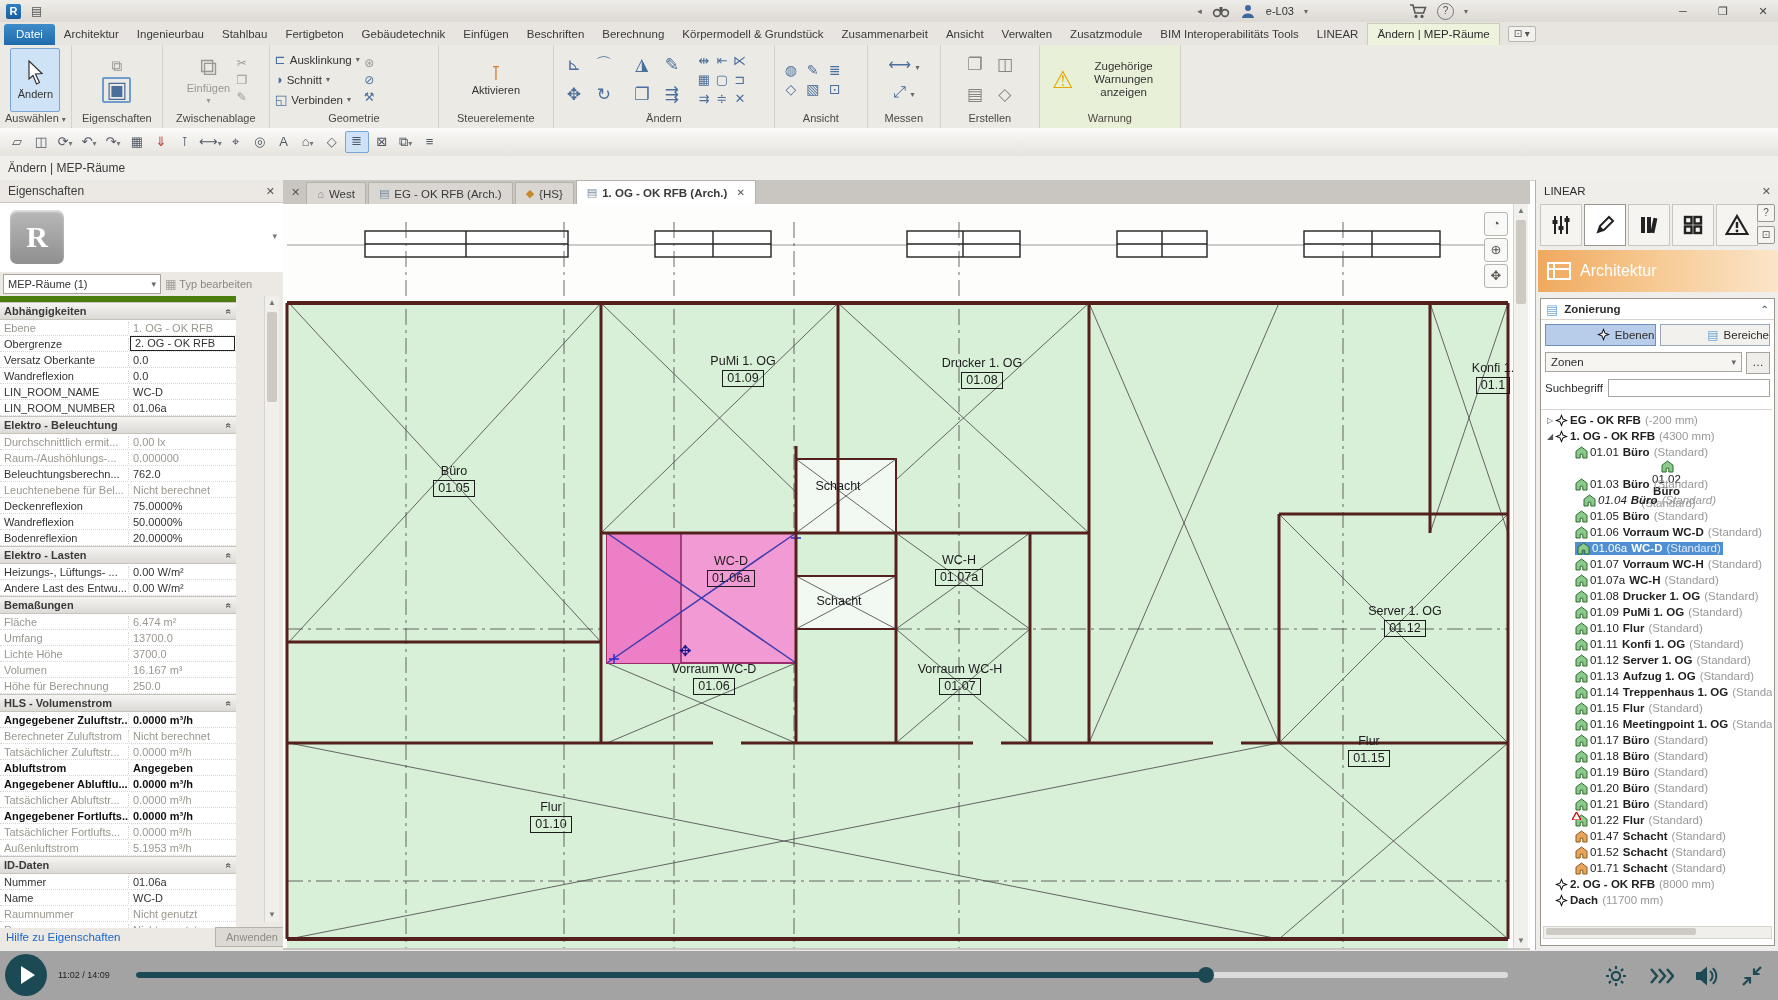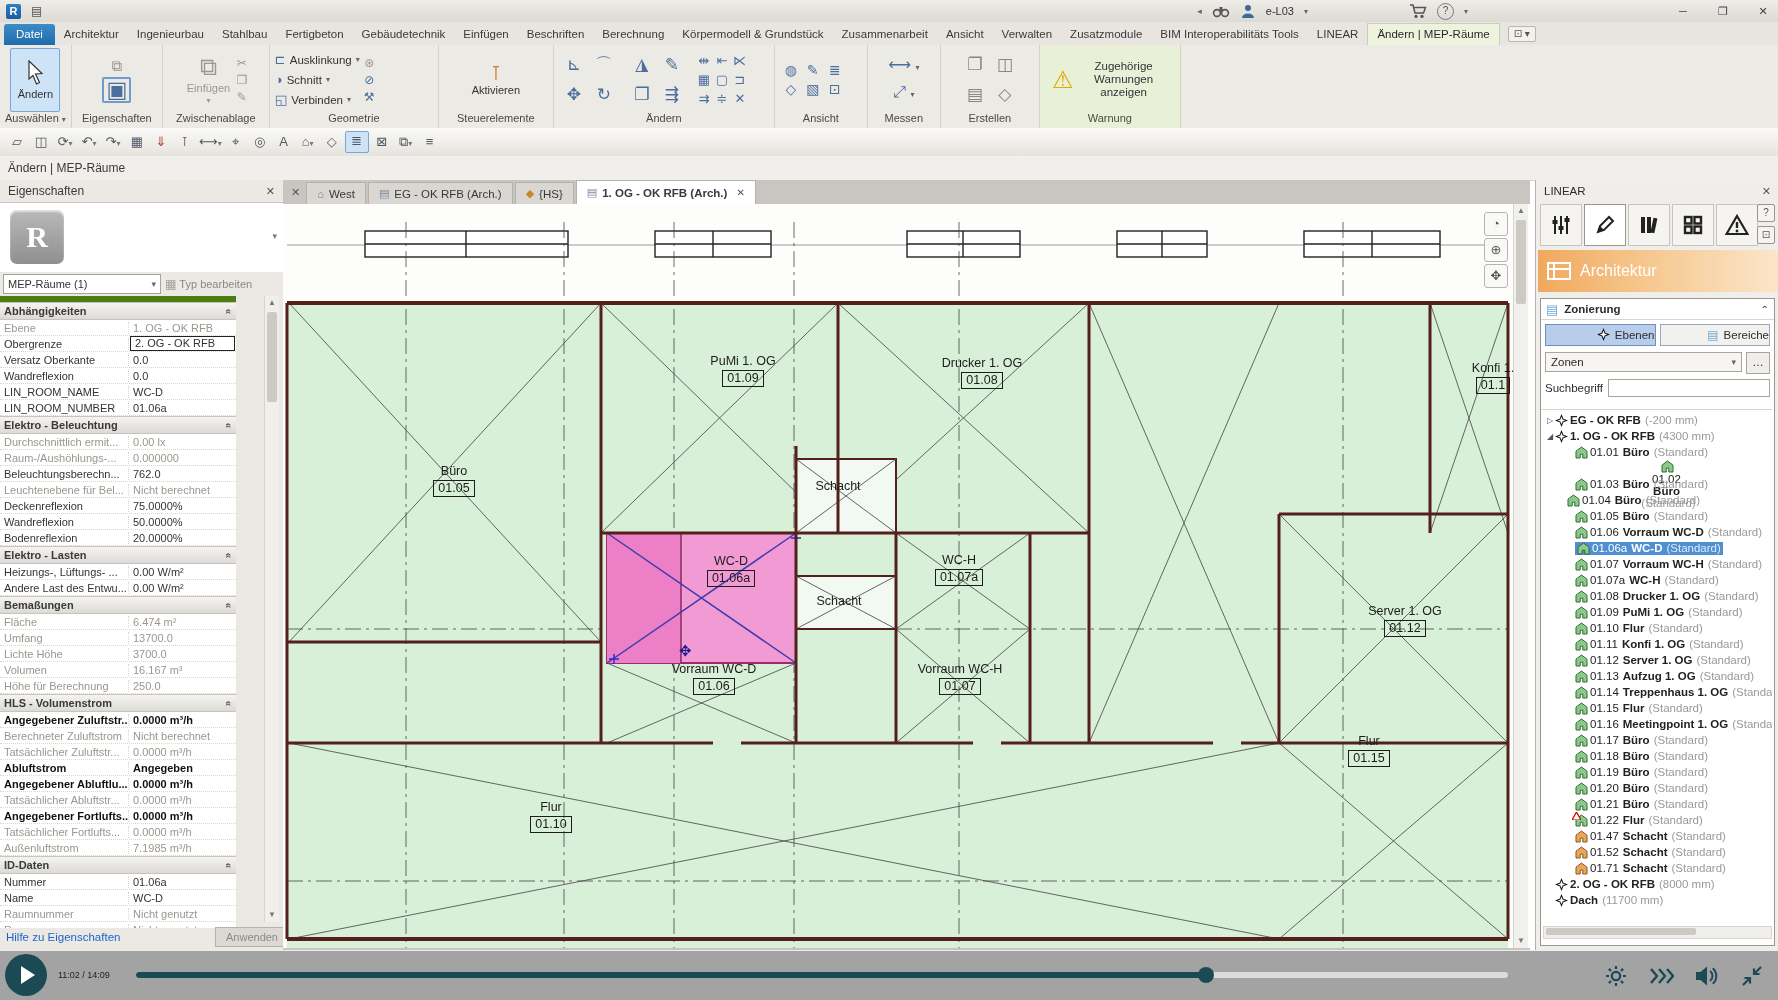--- a/index.html
+++ b/index.html
@@ -565,21 +565,21 @@
         <div class="prow bold">
           <div class="pl">Angegebener Fortlufts...</div>
           <div class="pv">0.0000 m³/h</div>
         </div>
         <div class="prow gray">
           <div class="pl">Tatsächlicher Fortlufts...</div>
           <div class="pv">0.0000 m³/h</div>
         </div>
         <div class="prow gray">
           <div class="pl">Außenluftstrom</div>
-          <div class="pv">7.1985 m³/h</div>
+          <div class="pv">5.1953 m³/h</div>
         </div>
         <div class="psec">
           <span>ID-Daten</span>
           <span class="col">«</span>
         </div>
         <div class="prow">
           <div class="pl">Nummer</div>
           <div class="pv">01.06a</div>
         </div>
         <div class="prow">
@@ -907,21 +907,21 @@
             <span class="arrow"></span>
             <span class="ticon">
               <svg width="13" height="13" viewBox="0 0 13 13">
                 <path d="M6.5 1L12 5.2V12H7.8V8.2H5.2V12H1V5.2Z" fill="#8cc98c" stroke="#2f6b2f" stroke-width="1"></path>
               </svg>
             </span>
             <span class="num">01.03</span>
             <span class="nm">Büro</span>
             <span class="dt">(Standard)</span>
           </div>
-          <div class="titem" style="padding-left: 16px;">
+          <div class="titem" style="padding-left: 32px; font-style: italic;">
             <span class="arrow"></span>
             <span class="ticon">
               <svg width="13" height="13" viewBox="0 0 13 13">
                 <path d="M6.5 1L12 5.2V12H7.8V8.2H5.2V12H1V5.2Z" fill="#8cc98c" stroke="#2f6b2f" stroke-width="1"></path>
               </svg>
             </span>
             <span class="num">01.04</span>
             <span class="nm">Büro</span>
             <span class="dt">(Standard)</span>
           </div>

